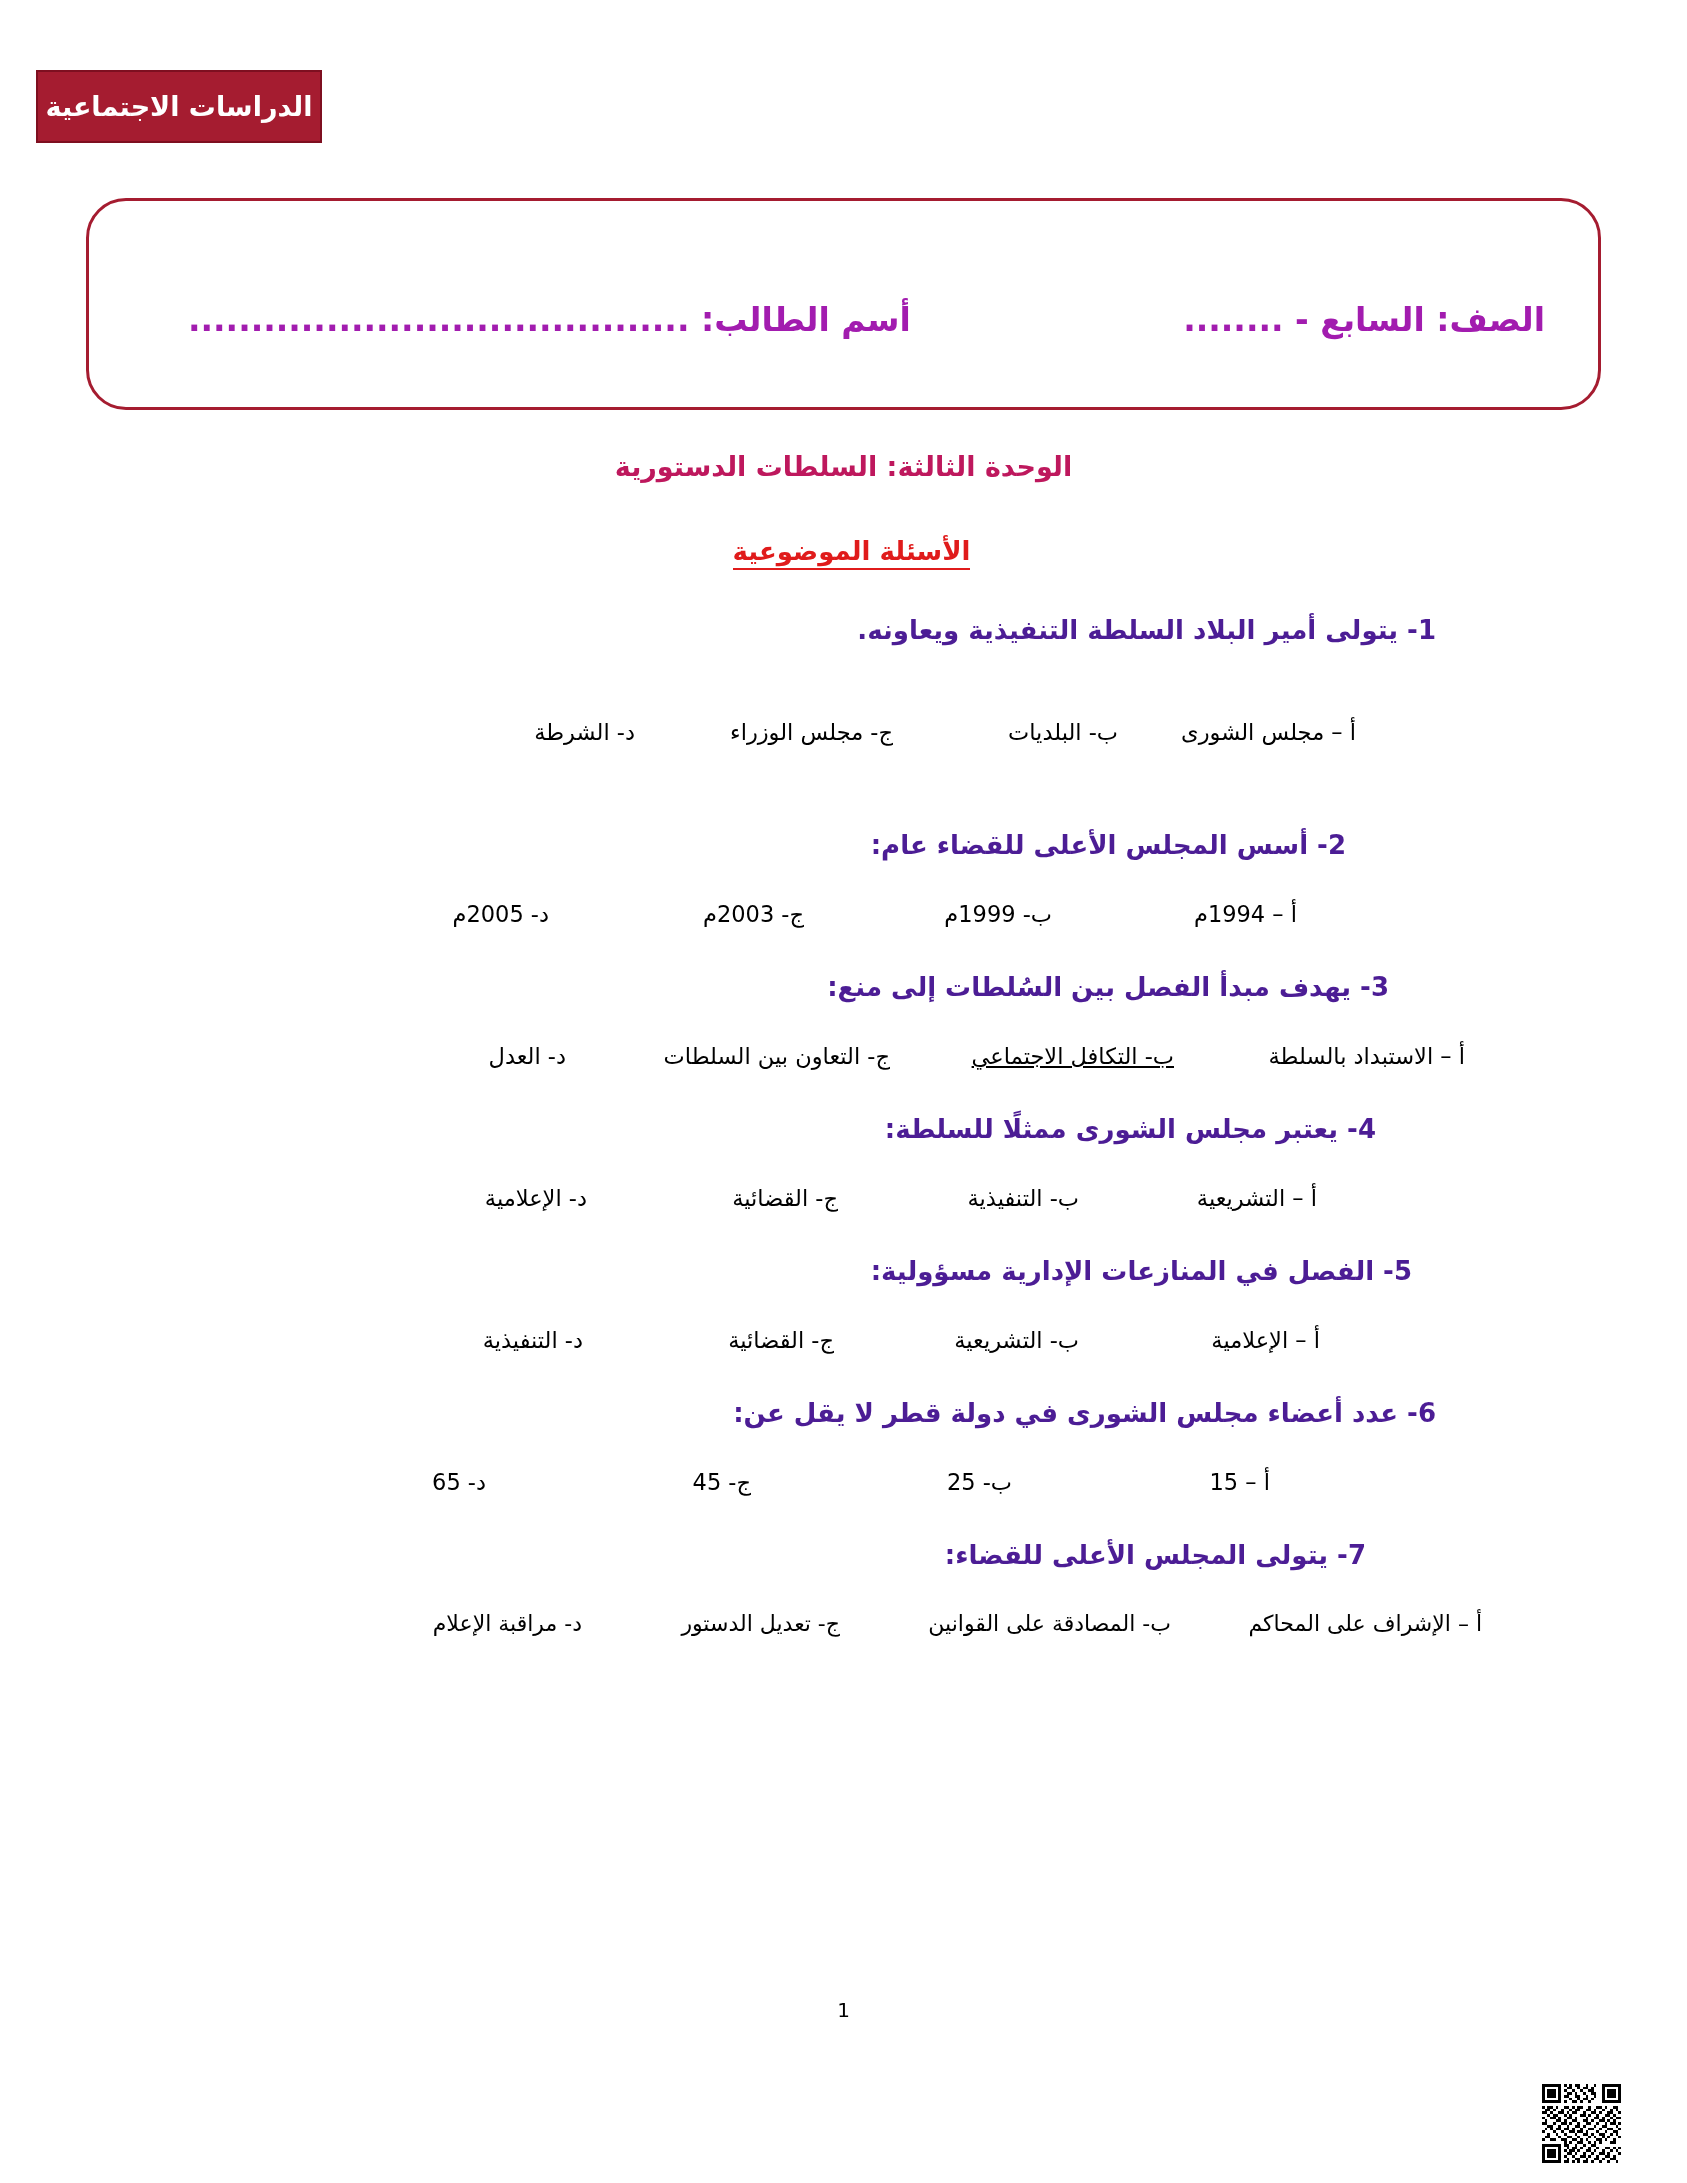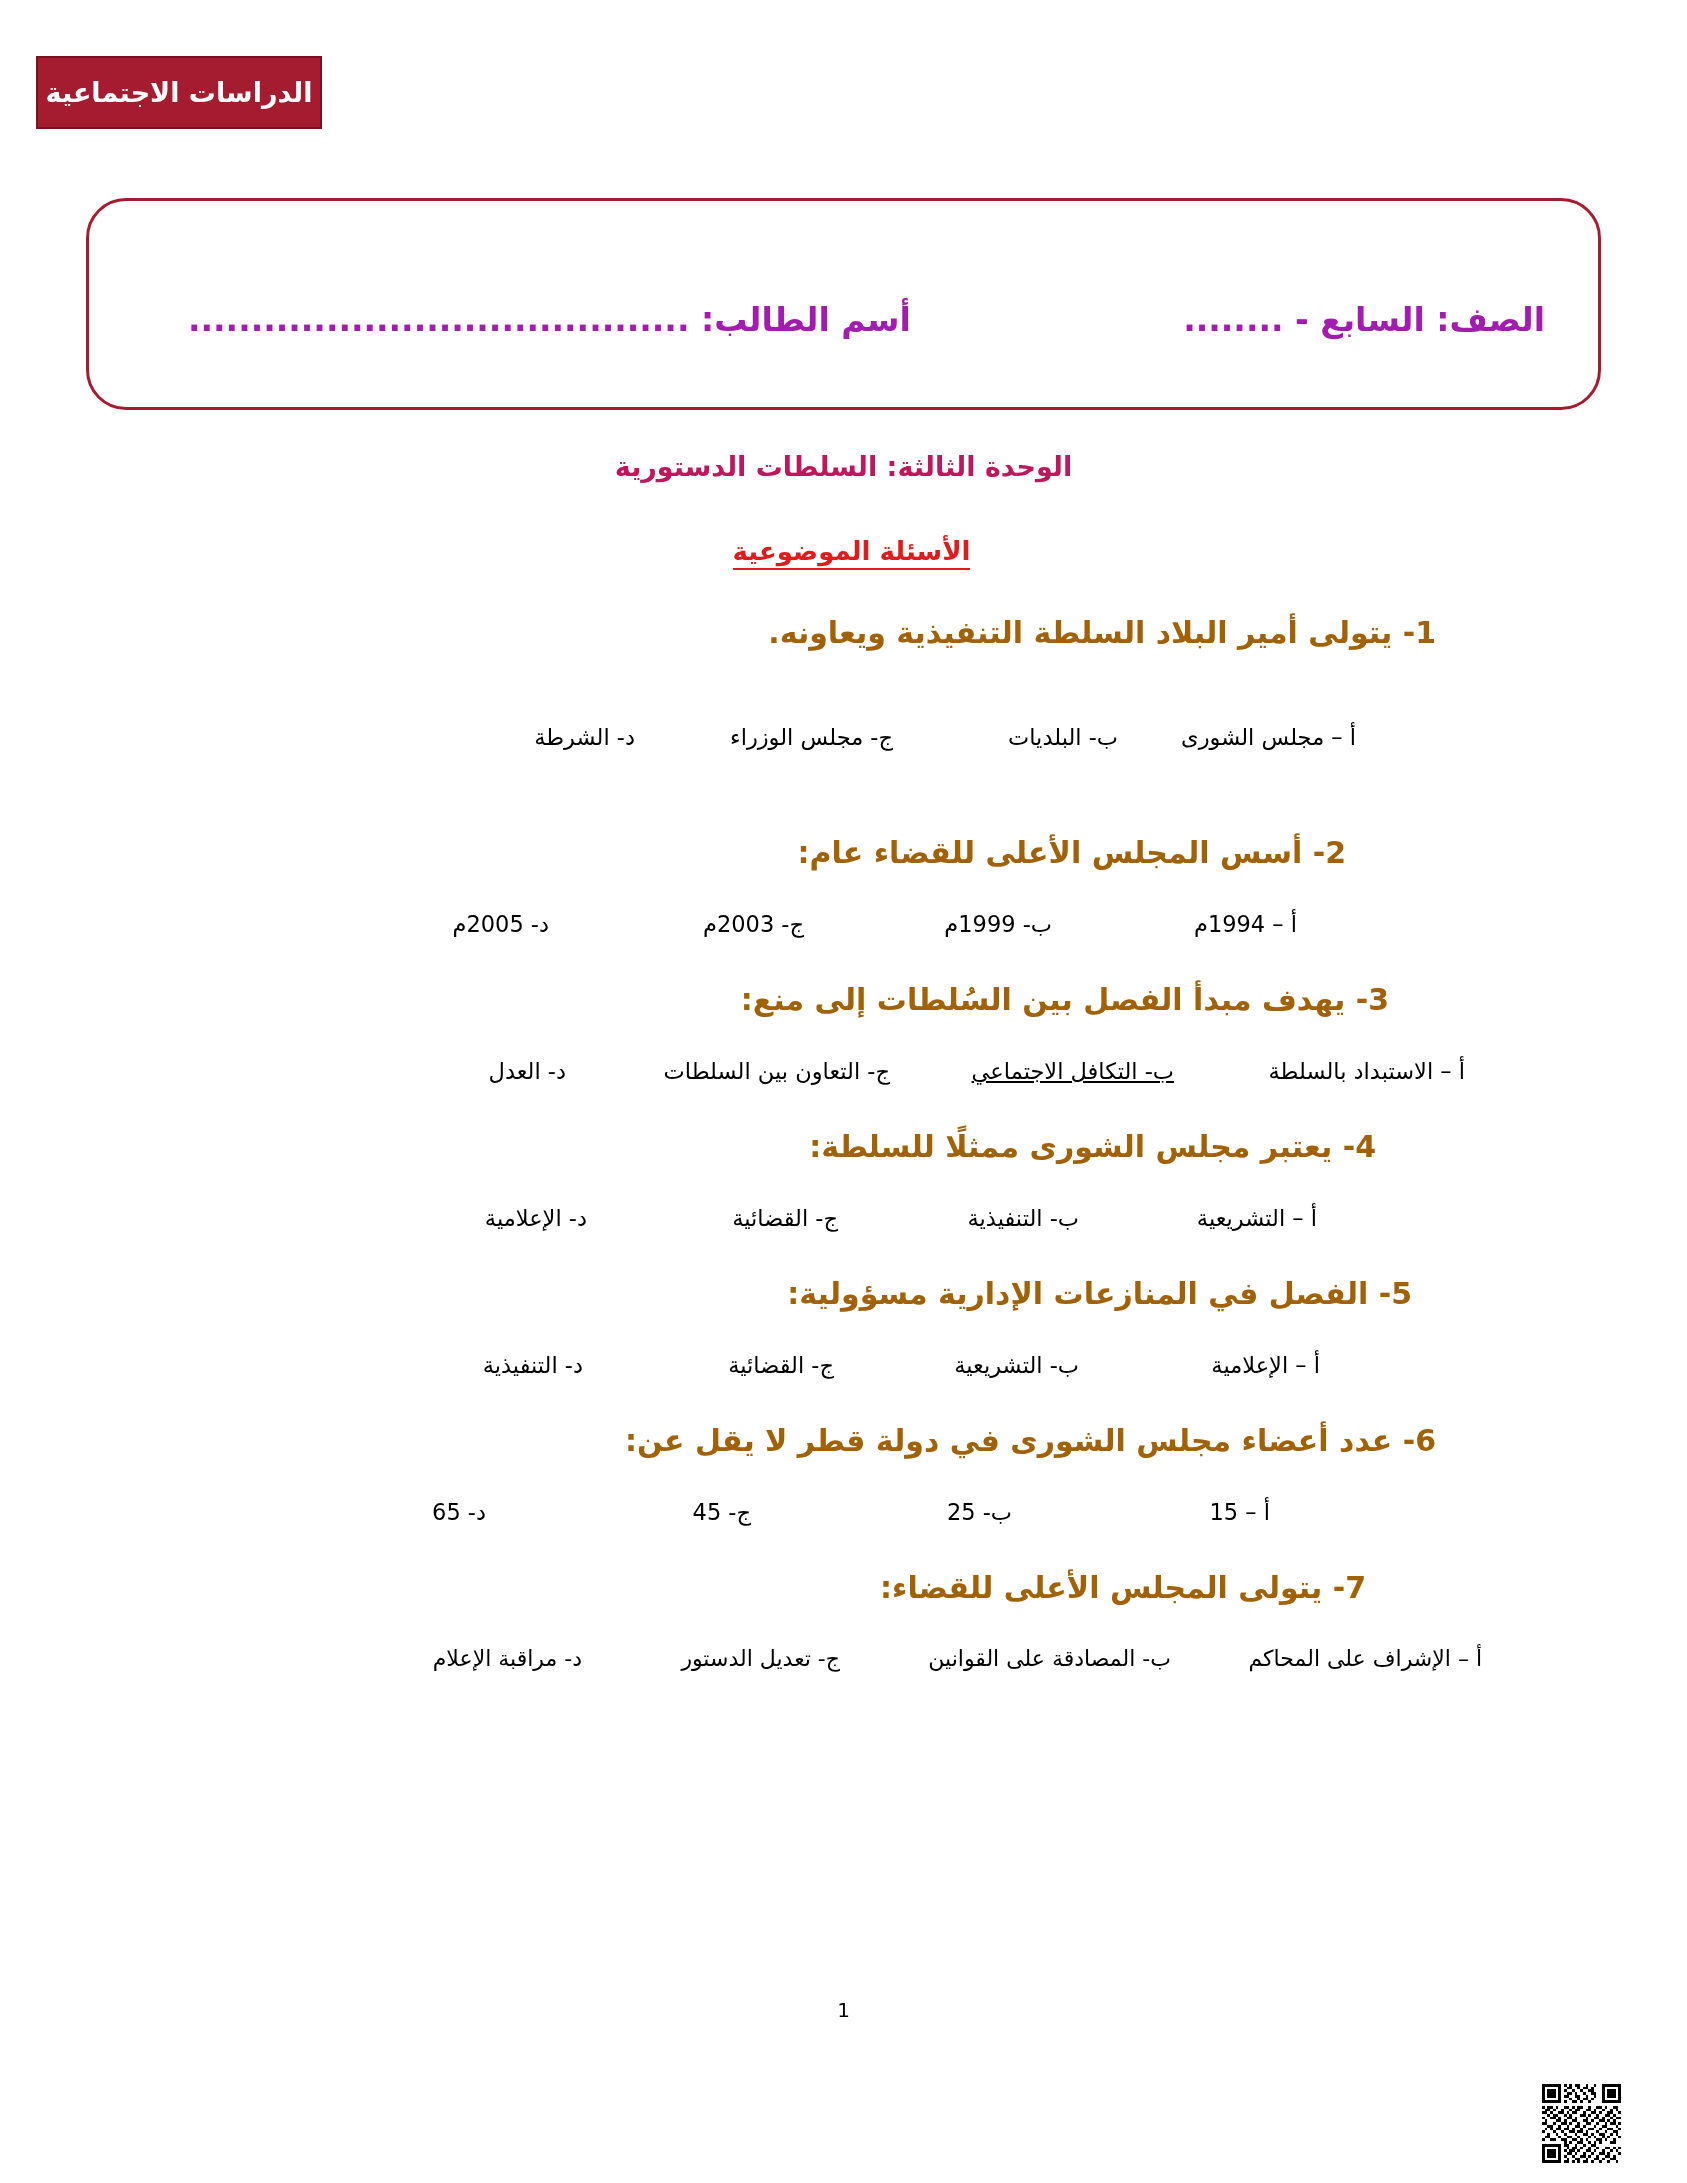--- a/index.html
+++ b/index.html
@@ -13,21 +13,21 @@
     height: 2183px;
     position: relative;
     font-family: "DejaVu Sans", "Liberation Sans", sans-serif;
     color: #000000;
     overflow: hidden;
   }
 
   
   .subject-tab {
     position: absolute;
-    top: 56px;
+    top: 70px;
     left: 36px;
     width: 286px;
     height: 73px;
     background: #A51C30;
     border: 2px solid #7E0F20;
     display: flex;
     align-items: center;
     justify-content: center;
     box-sizing: border-box;
   }
@@ -111,23 +111,23 @@
 
   
   .questions {
     position: absolute;
     top: 615px;
     left: 86px;
     width: 1429px;
   }
   .q-block { width: 100%; }
   .q-text {
-    font-size: 30px;
+    font-size: 26px;
     font-weight: bold;
-    color: #a16207;
+    color: #4c1d95;
     text-align: right;
     padding-right: 79px;
     white-space: nowrap;
   }
   .options {
     display: flex;
     flex-direction: row;
     justify-content: flex-start;
     font-size: 22.5px;
     color: #000000;

